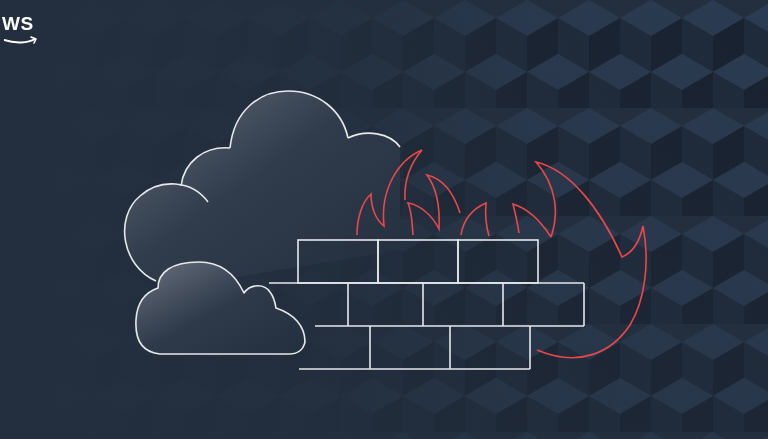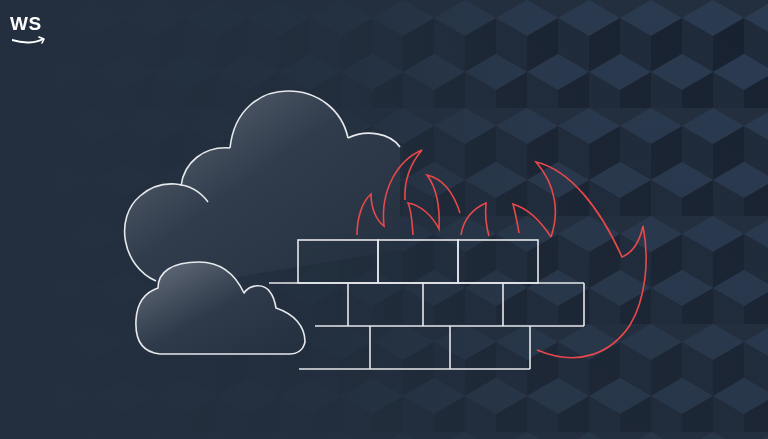--- a/index.html
+++ b/index.html
@@ -1,18 +1,18 @@
 <!DOCTYPE html>
 <html><head>
 <meta charset="utf-8">
 <style>
   html, body { margin:0; padding:0; }
   body { width:768px; height:439px; overflow:hidden; background:#232f3e; position:relative; font-family:"Liberation Sans", sans-serif; }
   #stage { position:absolute; left:0; top:0; width:768px; height:439px; }
-  .logo { position:absolute; left:12px; top:6px; width:40px; height:40px;text-align:right; }
+  .logo { position:absolute; left:4px; top:6px; width:40px; height:40px;text-align:right; }
   .logo-text { position:absolute; left:-2px; top:8px; color:#ffffff; font-family:"Liberation Sans", sans-serif; font-weight:bold; font-size:19px; letter-spacing:0.5px; line-height:1; }
 </style>
 </head>
 <body>
 
 <div id="stage">
   <svg width="768" height="439" viewBox="0 0 768 439" xmlns="http://www.w3.org/2000/svg">
     <defs>
       <linearGradient id="fadeR" x1="0" y1="0" x2="1" y2="0">
         <stop offset="0" stop-color="#232f3e" stop-opacity="1"></stop>

